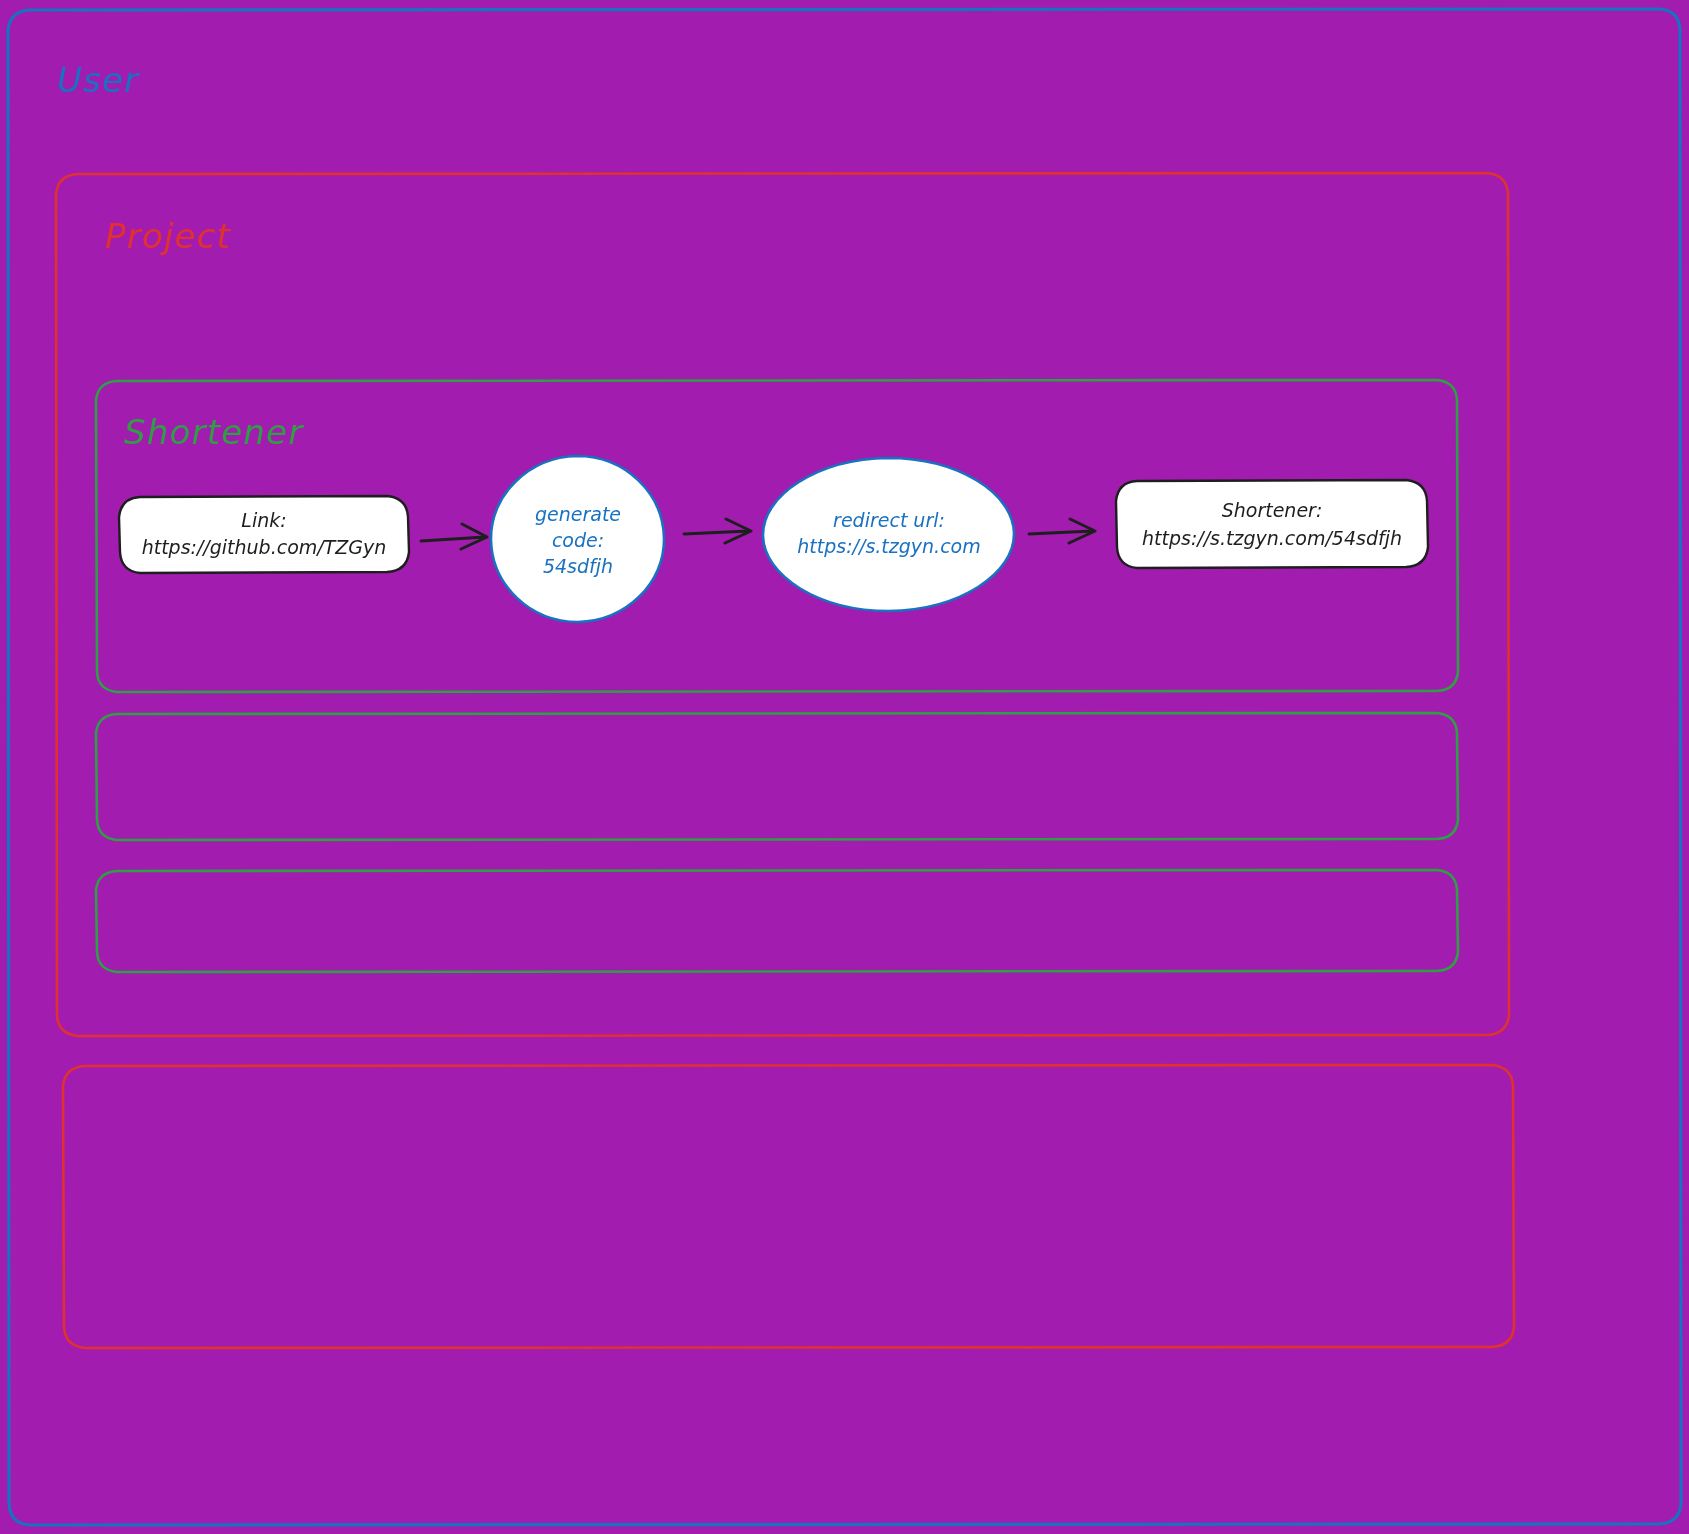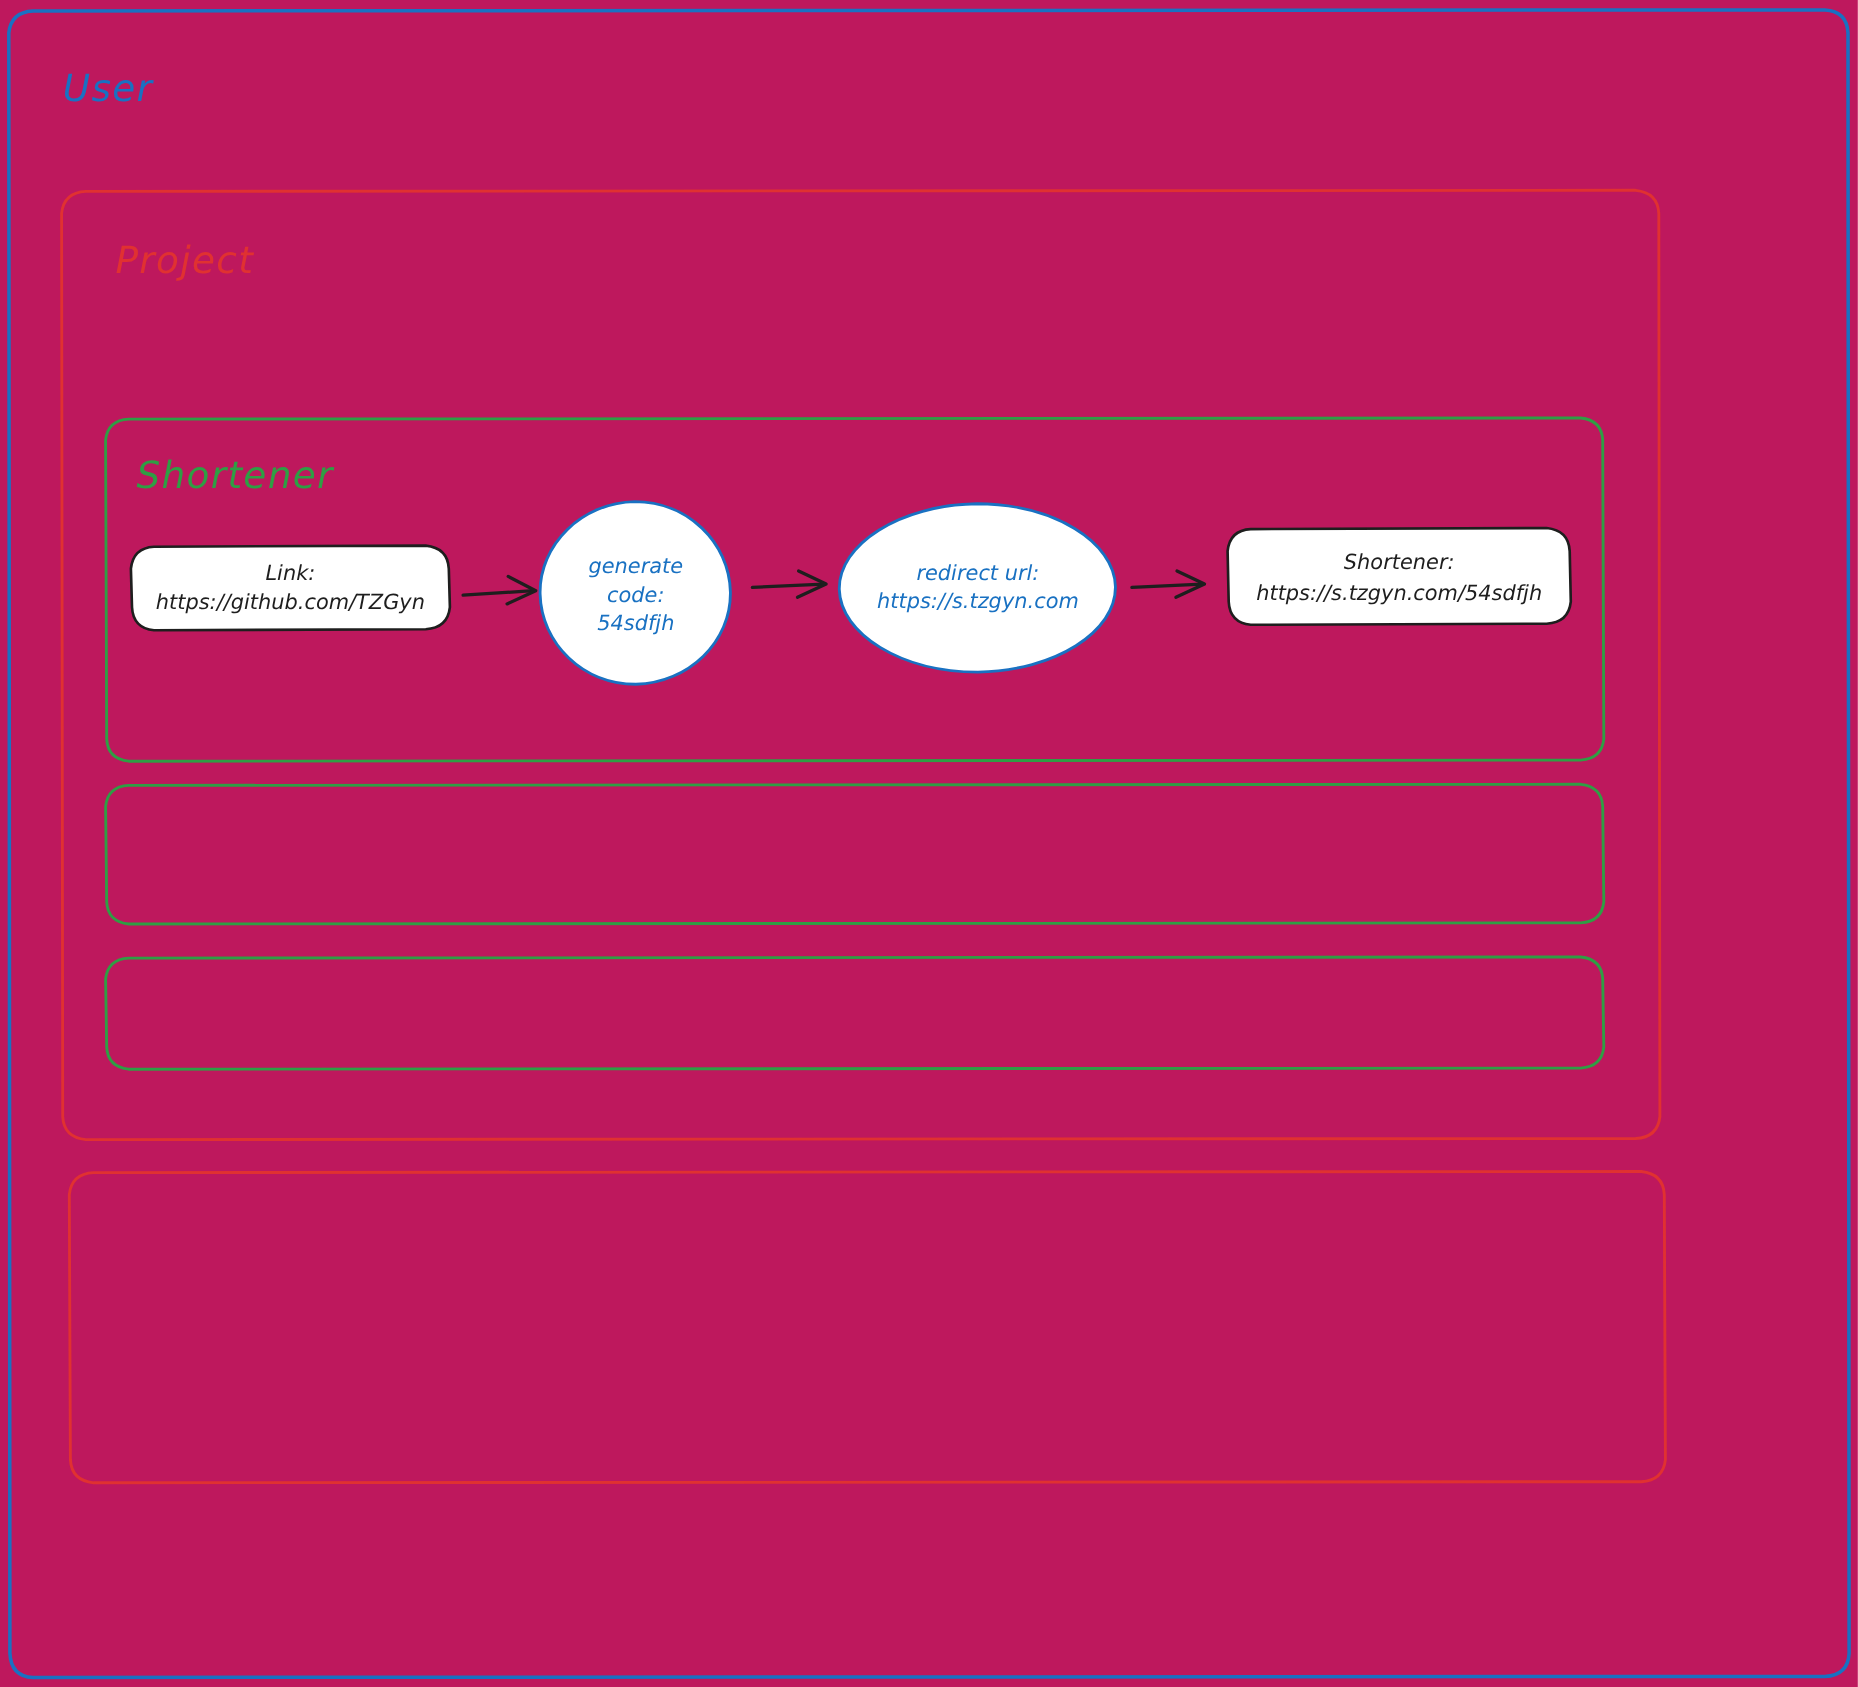--- a/index.html
+++ b/index.html
@@ -7,21 +7,21 @@
     padding: 0;
     background: #ffffff;
   }
   body {
     font-family: "DejaVu Sans", sans-serif;
   }
   #canvas {
     position: relative;
     width: 1689px;
     height: 1534px;
-    background: #be185d;
+    background: #a21caf;
     overflow: hidden;
   }
   svg.diagram {
     position: absolute;
     left: 0;
     top: 0;
     width: 1689px;
     height: 1534px;
   }
   .grp-label {

